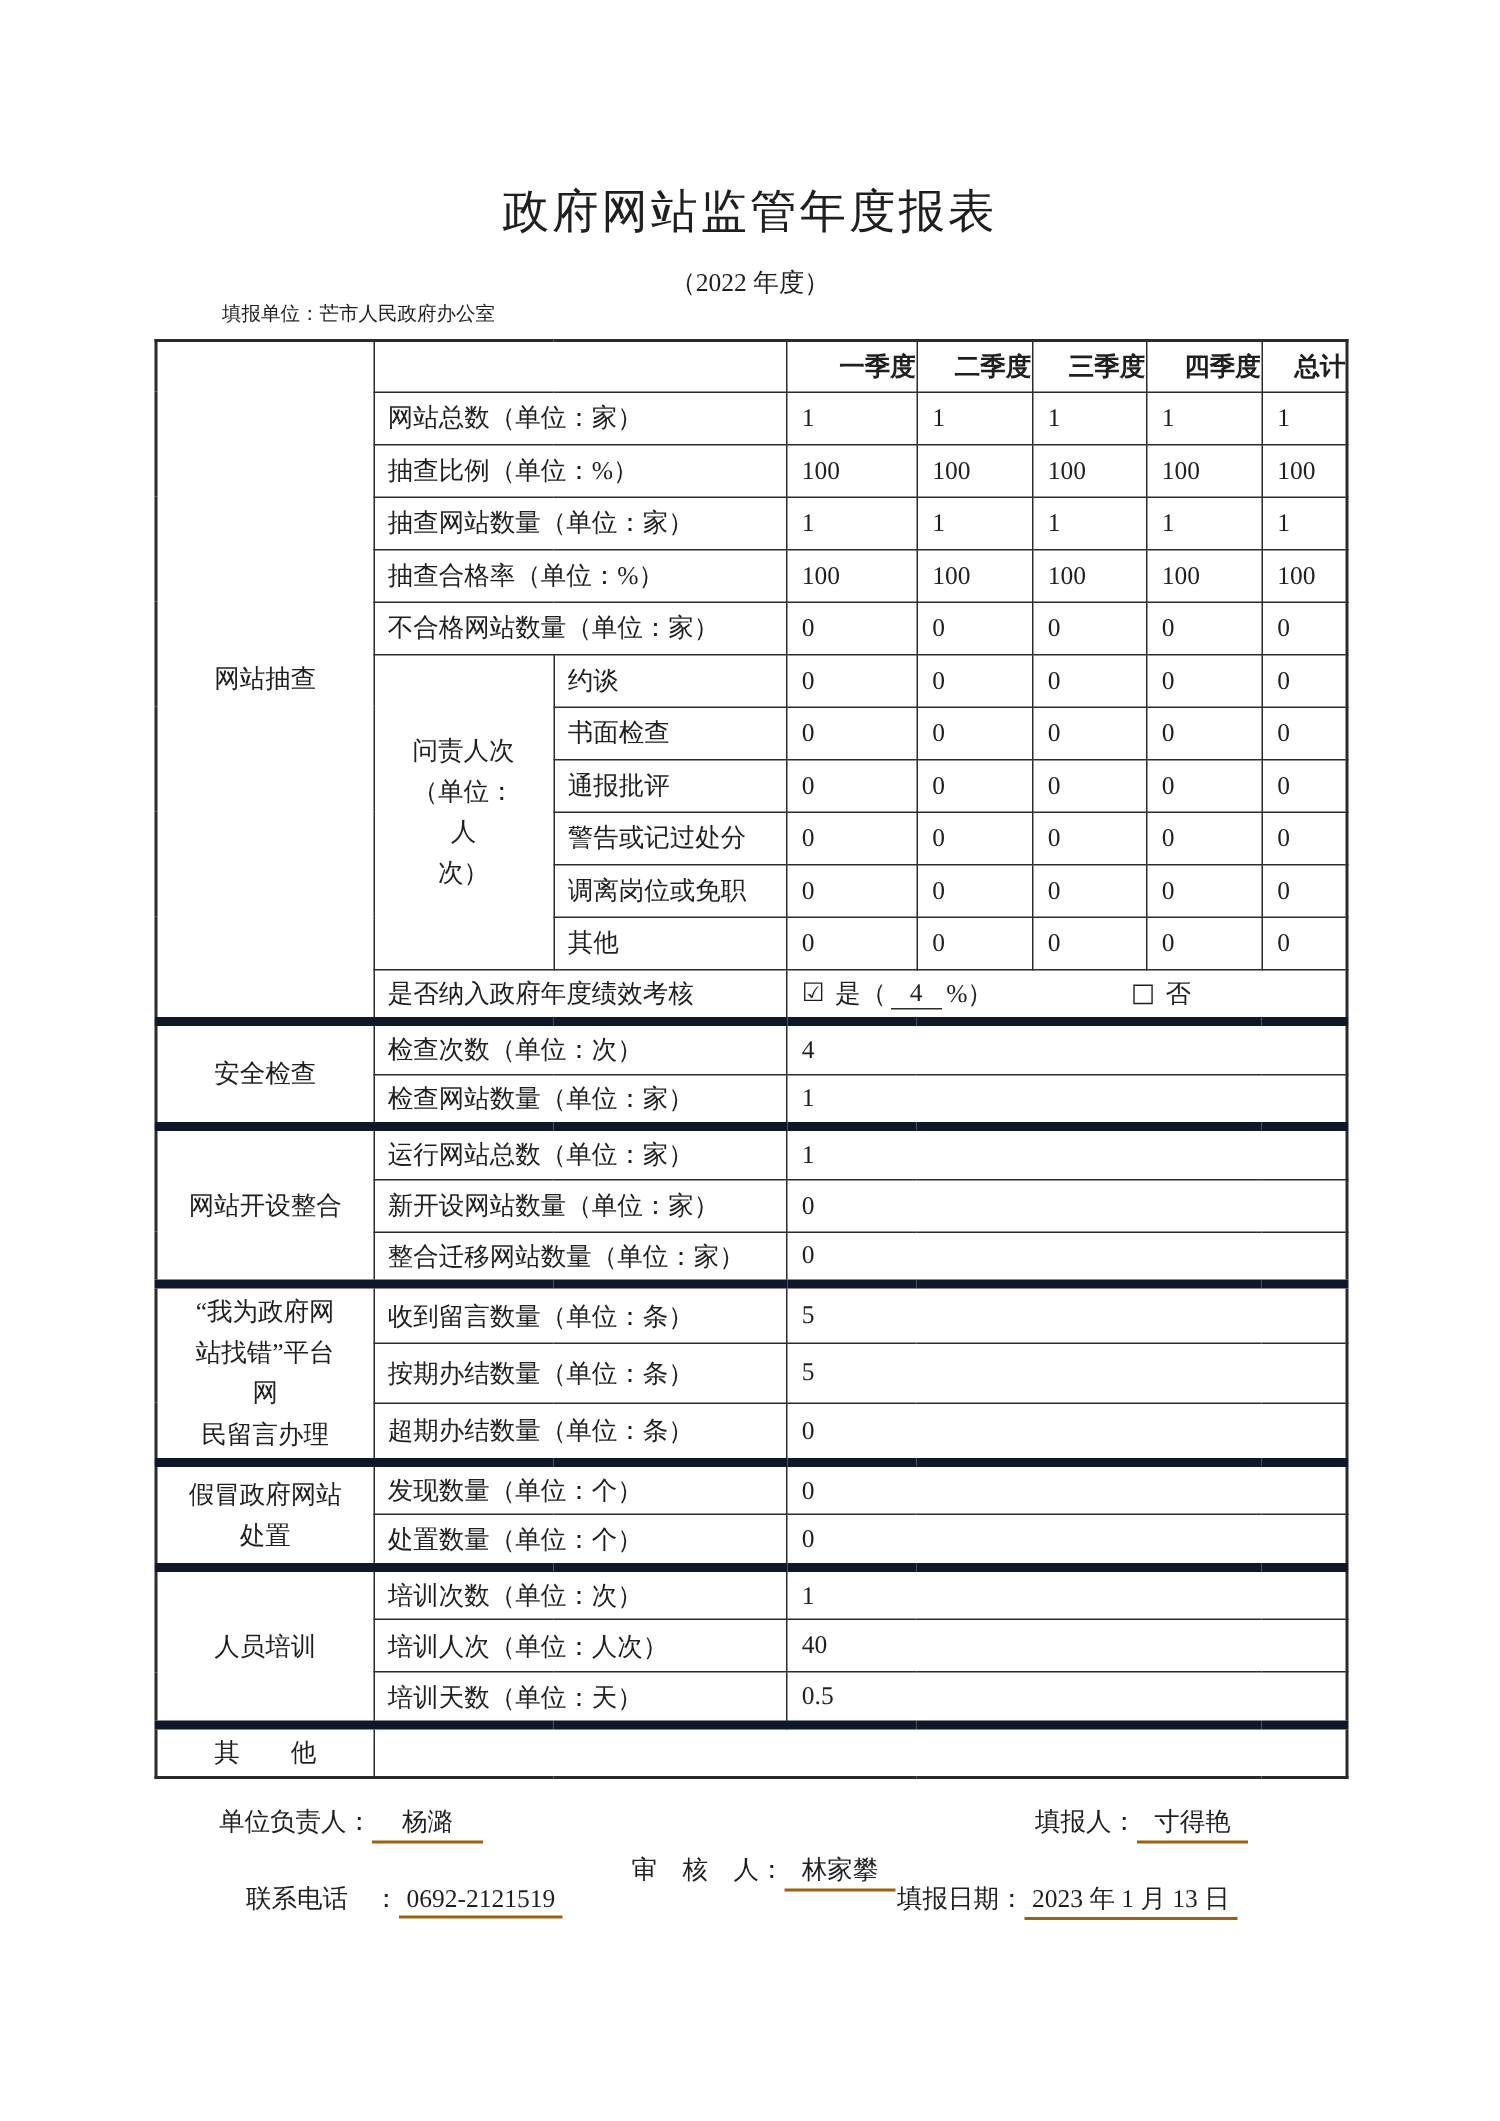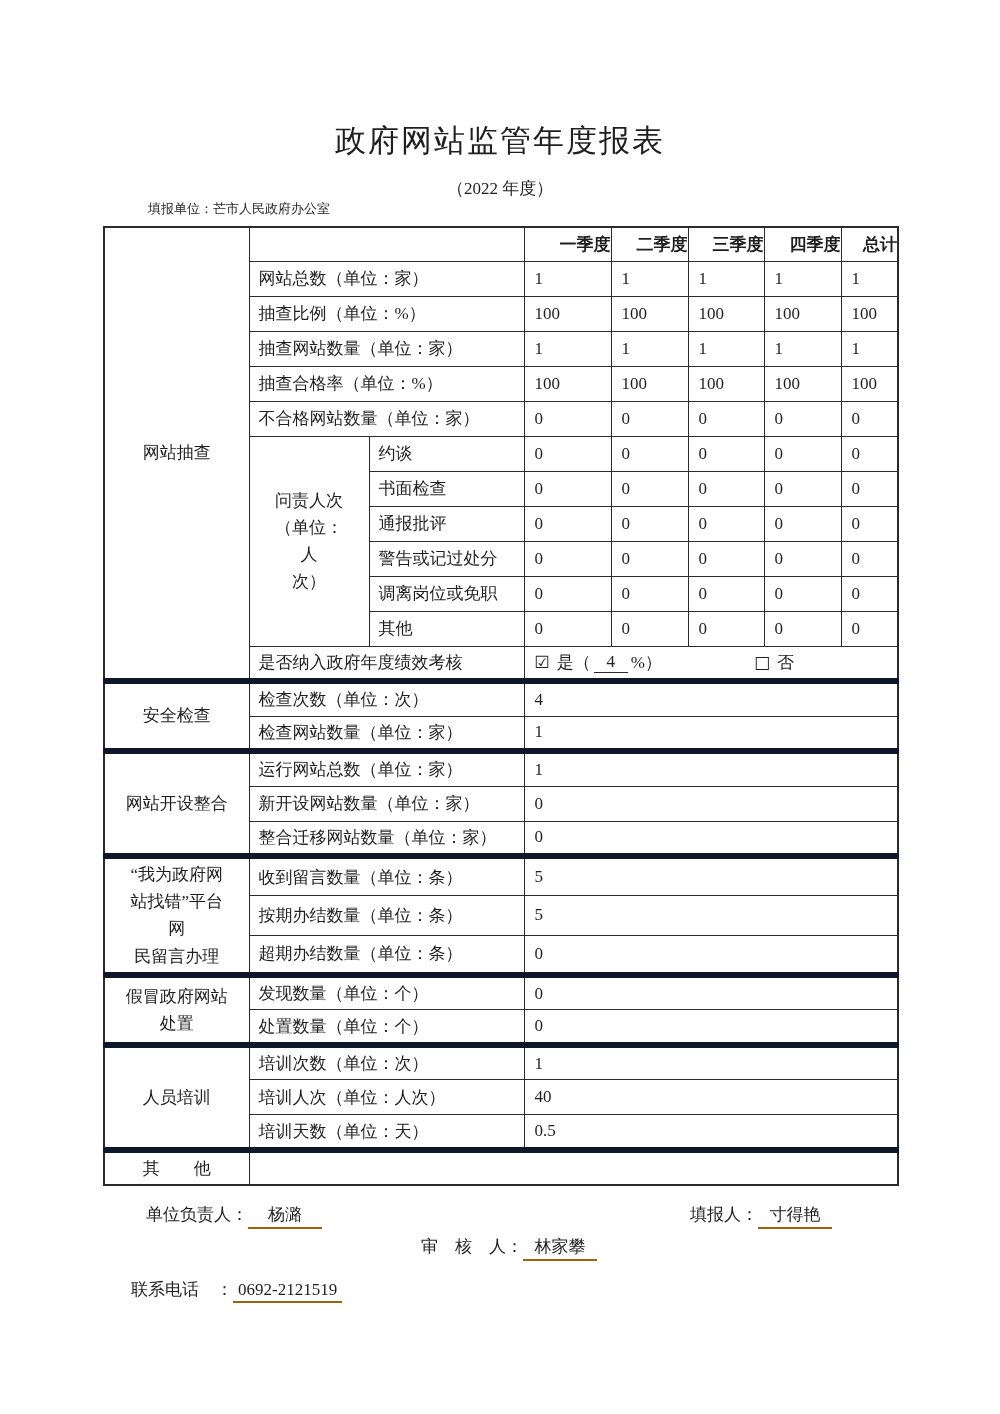--- a/index.html
+++ b/index.html
@@ -251,15 +251,16 @@
       <tr class="sec">
         <td class="grp">其　　他</td>
         <td class="val" colspan="7"></td>
       </tr>
     </tbody>
   </table>
 
   <div class="f-item" style="top:1203px; left:146px;"><span>单位负责人：</span><span class="sig">杨潞</span></div>
   <div class="f-item" style="top:1235px; left:421px;"><span>审　核　人：</span><span class="sig">林家攀</span></div>
   <div class="f-item" style="top:1203px; left:690px;"><span>填报人：</span><span class="sig">寸得艳</span></div>
-  <div class="f-item" style="top:1254px; left:131px;margin-top:24px;"><span>联系电话　：</span><span class="sig">0692-2121519</span></div>
+  <div class="f-item" style="top:1254px; left:164px;"><span>联系电话　：</span><span class="sig">0692-2121519</span></div>
+  <div class="f-item" style="top:1254px; left:598px;"><span>填报日期：</span><span class="sig">2023 年 1 月 13 日</span></div>
 
 </div>
 
 </body></html>

